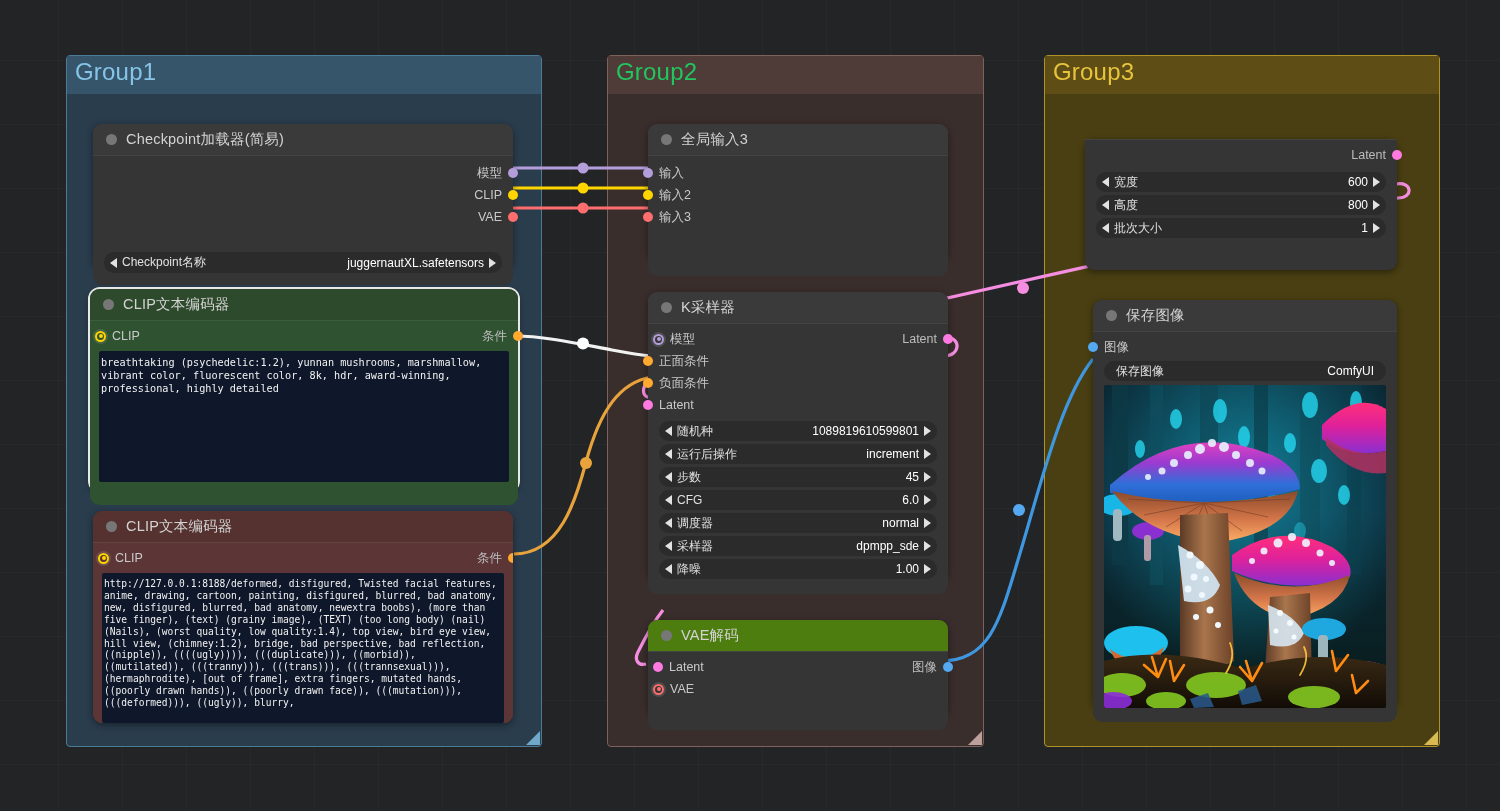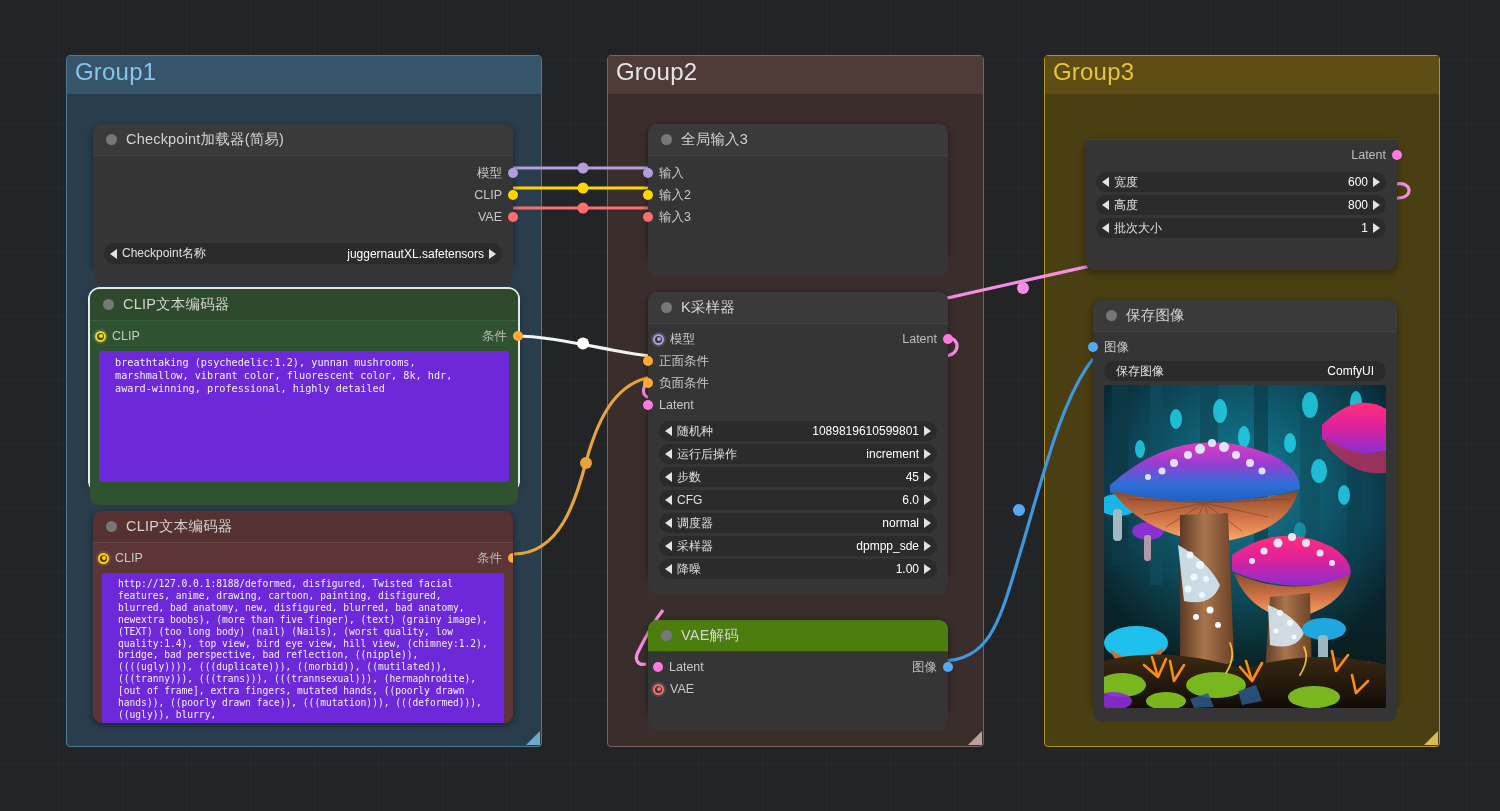--- a/index.html
+++ b/index.html
@@ -132,27 +132,27 @@
   .widget .wmid { flex: 1; display:flex; justify-content: space-between; align-items:center; overflow:hidden; }
 
   .widget.text-only {
     justify-content: space-between;
     padding: 0 12px;
   }
 
   
   .ta {
     margin: 4px 9px 4px 9px;
-    background: #6d28d9;
+    background: #0f172a;
     border-radius: 2px;
     color: #f2f2f2;
     font-family: "DejaVu Sans Mono", monospace;
     font-size: 9.6px;
     line-height: 11.9px;
-    padding: 5px 16px;
+    padding: 5px 2px;
     white-space: pre-wrap;
     overflow: hidden;
     box-sizing: border-box;
   }
 
   
   #links { position: absolute; left: 0; top: 0; width: 1500px; height: 811px; pointer-events: none; }
 
   
   .preview {
@@ -168,21 +168,21 @@
 <div id="canvas">
 
   <div class="group" style="left:66px; top:55px; width:476px; height:692px; background:#2a3d4d; border:1.5px solid #4a7b99;">
     <div class="group-band" style="background:#36556b;"></div>
     <div class="group-title" style="color:#86c5e8;">Group1</div>
     <div class="group-handle" style="border-bottom:14px solid #6fa8c8;"></div>
   </div>
 
   <div class="group" style="left:607px; top:55px; width:377px; height:692px; background:#3a2e2d; border:1.5px solid #7e605c;">
     <div class="group-band" style="background:#4f3b38;"></div>
-    <div class="group-title" style="color:#e5e5e5;">Group2</div>
+    <div class="group-title" style="color:#22c55e;">Group2</div>
     <div class="group-handle" style="border-bottom:14px solid #bda09b;"></div>
   </div>
 
   <div class="group" style="left:1044px; top:55px; width:396px; height:692px; background:#4a3f12; border:1.5px solid #b09328;">
     <div class="group-band" style="background:#5e4e16;"></div>
     <div class="group-title" style="color:#e8c43d;">Group3</div>
     <div class="group-handle" style="border-bottom:14px solid #d8bb52;"></div>
   </div>
 
   <svg id="links">
@@ -242,21 +242,21 @@
         <span class="port out" style="background:#b39ddb;"></span>
       </div>
       <div class="slot-row out">
         <span class="slot-label">CLIP</span>
         <span class="port out" style="background:#ffd500;"></span>
       </div>
       <div class="slot-row out">
         <span class="slot-label">VAE</span>
         <span class="port out" style="background:#ff6e6e;"></span>
       </div>
-      <div class="widget" style="margin-top:15px; height:21px;">
+      <div class="widget" style="margin-top:24px; height:21px;">
         <span class="arrow l"></span>
         <span class="wmid">
           <span class="wlabel">Checkpoint名称</span>
           <span class="wvalue">juggernautXL.safetensors</span>
         </span>
         <span class="arrow r"></span>
       </div>
     </div>
   </div>
 

